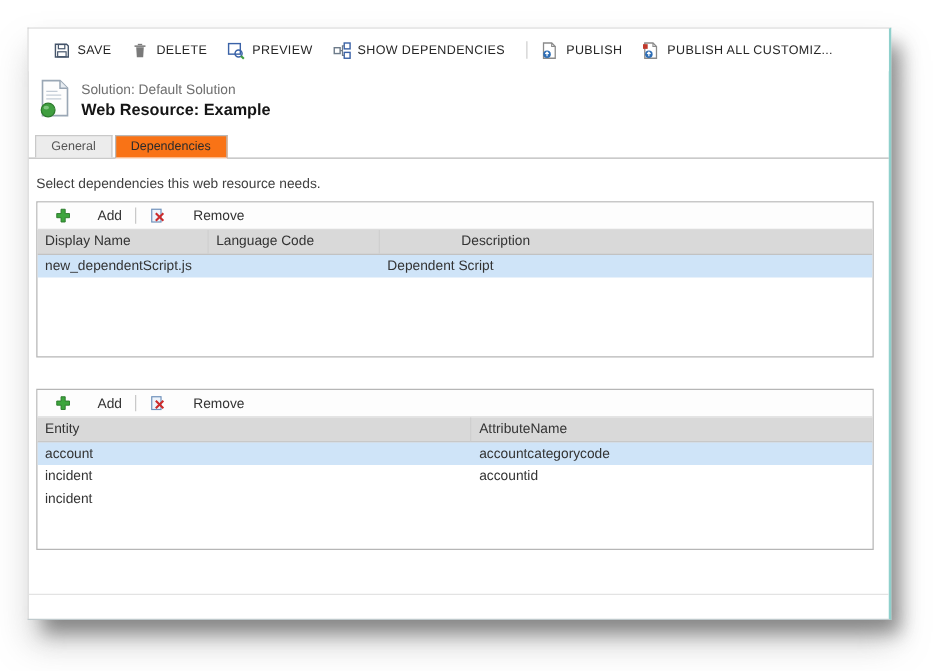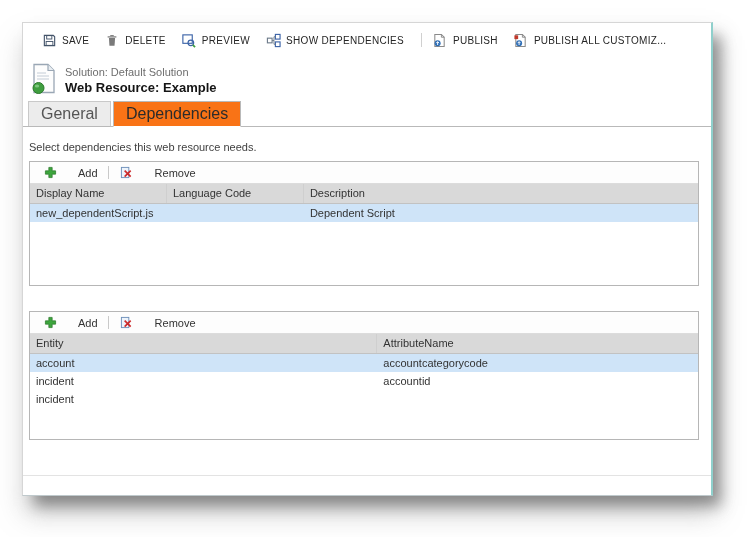--- a/index.html
+++ b/index.html
@@ -25,21 +25,21 @@
   
   .title-row { display:flex; align-items:flex-start; padding:6px 0 0 8px; height:46px; }
   .wr-icon { width:26px; height:32px; position:relative; margin-right:8px; flex:0 0 auto; }
   .title-lines { padding-top:2px; }
   .solution-label { font-size:11px; color:#6e6e6e; line-height:14px; }
   .page-title { font-size:13px; font-weight:bold; color:#151515; line-height:17px; }
 
   
   .tabs { display:flex; align-items:flex-end; height:24px; padding-left:5px;
           border-bottom:1px solid #b9b9b9; }
-  .tab { font-size:16px; padding:3px 12px 3px 12px; cursor:pointer; position:relative;text-align:center; }
+  .tab { font-size:10px; padding:3px 12px 3px 12px; cursor:pointer; position:relative;text-align:center; }
   .tab.inactive { background:#ececec; color:#555; border:1px solid #c9c9c9; border-bottom:none; margin-right:2px; }
   .tab.active { background:#f97316; color:#2b2b2b; border:1px solid #b9b9b9; border-bottom:1px solid #ffffff; margin-bottom:-1px; z-index:2; }
 
   
   .tab-content { height:349px; border-bottom:1px solid #e3e3e3; padding-top:14px; }
   .instruction { font-size:11px; color:#3f3f3f; margin:0 12px 8px 6px; }
 
   .grid-box { margin:0 12px 0 6px; border:1px solid #b6b6b6; background:#fff; overflow:hidden; }
   .grid-box.first { height:125px; margin-bottom:25px; }
   .grid-box.second { height:129px; }
@@ -178,21 +178,21 @@
                 <rect x="1.5" y="1.5" width="8" height="11" fill="#eef4fb" stroke="#6d8fba"></rect>
                 <path d="M5 5 l6.5 6.5 M11.5 5 L5 11.5" stroke="#cc2b2b" stroke-width="1.8"></path>
               </svg>
           </span>
           <span>Remove</span>
         </div>
       </div>
       <div class="grid-header">
           <div class="hcell" style="width: 20.5%;">Display Name</div>
           <div class="hcell" style="width: 20.5%;">Language Code</div>
-          <div class="hcell" style="width: 18%;">Description</div>
+          <div class="hcell" style="width: 18%; text-align: right;">Description</div>
         </div>
       <div>
           <div class="grid-row selected">
             <div class="cell" style="width: 41%;">new_dependentScript.js</div>
             <div class="cell" style="width: 20.5%;">Dependent Script</div>
             <div class="cell" style="width: 20.5%;"></div>
             <div class="cell" style="width: 18%;"></div>
           </div>
         </div>
     </div>

